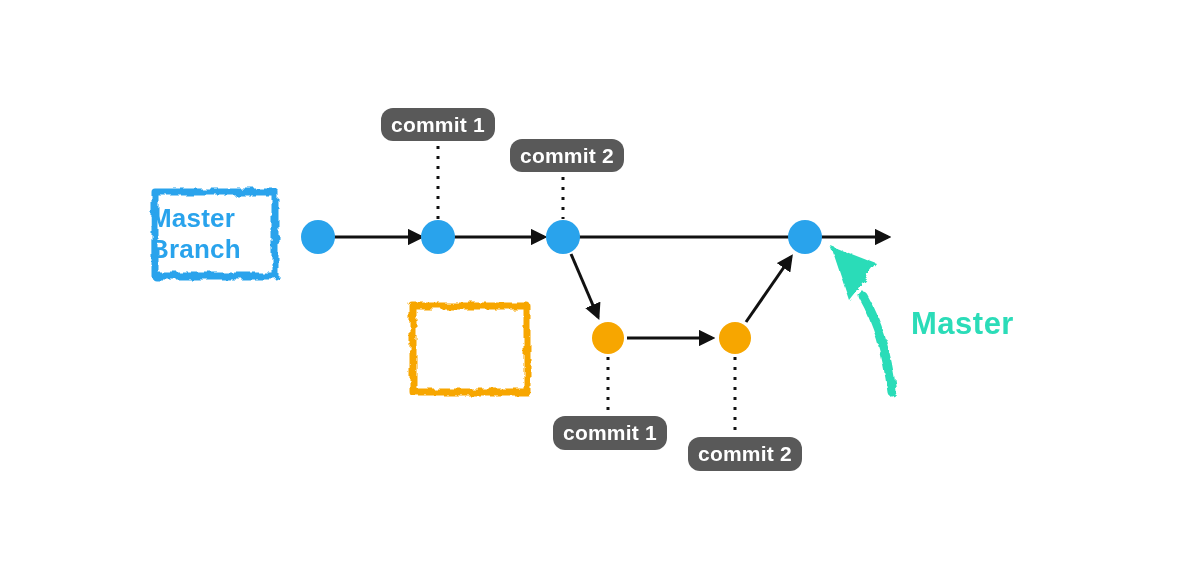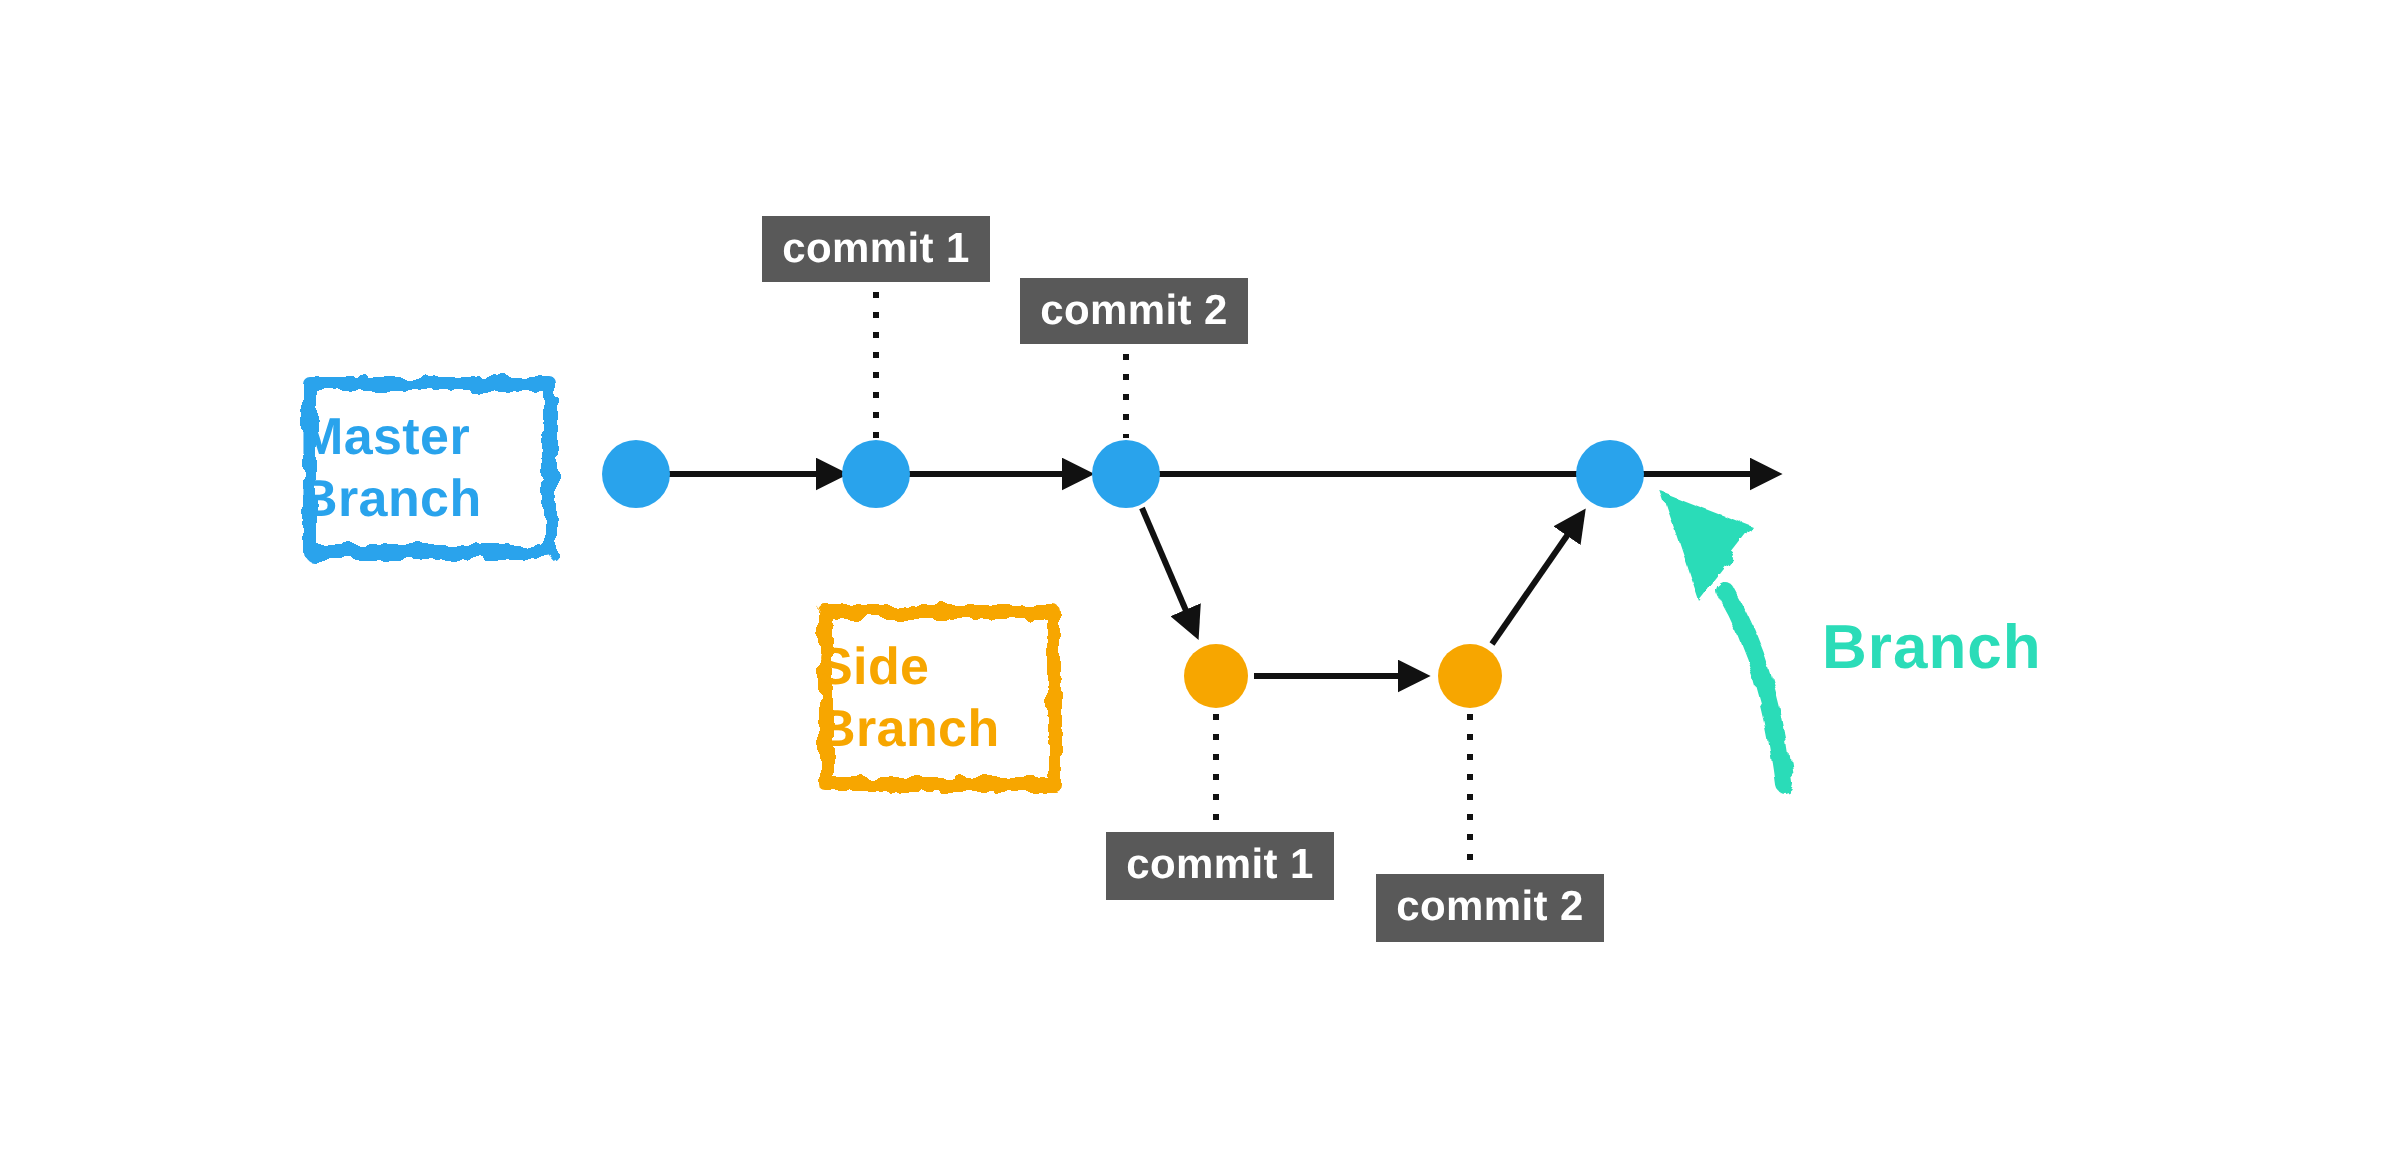--- a/index.html
+++ b/index.html
@@ -23,21 +23,21 @@
   .branch-label{
     position:absolute;display:flex;align-items:center;justify-content:center;
     font-weight:700;font-size:26px;line-height:1.2;letter-spacing:.2px;
   }
   .branch-label.master{color:var(--master-blue,#29A3EC);}
   .branch-label.side{color:var(--side-yellow,#F7A600);}
 
   .commit-label{
     position:absolute;display:flex;align-items:center;justify-content:center;
     background:var(--commit-label-bg,#595959);color:var(--commit-label-text,#fff);
-    font-weight:700;font-size:21px;letter-spacing:.2px;
+    font-weight:700;font-size:21px;letter-spacing:.2px;border-radius:12px;
   }
   .merge-label{
     position:absolute;color:var(--merge-teal,#2BDCB8);
     font-weight:700;font-size:31px;letter-spacing:.5px;
   }
 </style>
 </head>
 <body>
 
 <div id="canvas">
@@ -76,22 +76,21 @@
     <rect class="crayon-box crayon-master" x="155" y="192" width="120" height="84" filter="url(#rough)"></rect>
     <rect class="crayon-box crayon-side" x="413" y="306" width="114" height="86" filter="url(#rough)"></rect>
 
     <g filter="url(#rough)">
       <path class="merge-stroke" d="M 892 392 C 887 352 878 322 863 296"></path>
       <polygon class="merge-fill" points="831,246 877,264 849,300"></polygon>
     </g>
   </svg>
 
   <div class="branch-label master" style="left:150px;top:192px;width:130px;height:84px;">Master Branch</div>
-  <div class="branch-label side" style="left:409px;top:306px;width:122px;height:86px;">Side Branch</div>
 
   <div class="commit-label" style="left:381px;top:108px;width:114px;height:33px;">commit 1</div>
   <div class="commit-label" style="left:510px;top:139px;width:114px;height:33px;">commit 2</div>
 
   <div class="commit-label" style="left:553px;top:416px;width:114px;height:34px;">commit 1</div>
   <div class="commit-label" style="left:688px;top:437px;width:114px;height:34px;">commit 2</div>
 
-  <div class="merge-label" style="left:911px;top:306px;">Branch</div>
+  <div class="merge-label" style="left:911px;top:306px;">Master</div>
 </div>
 
 </body></html>

